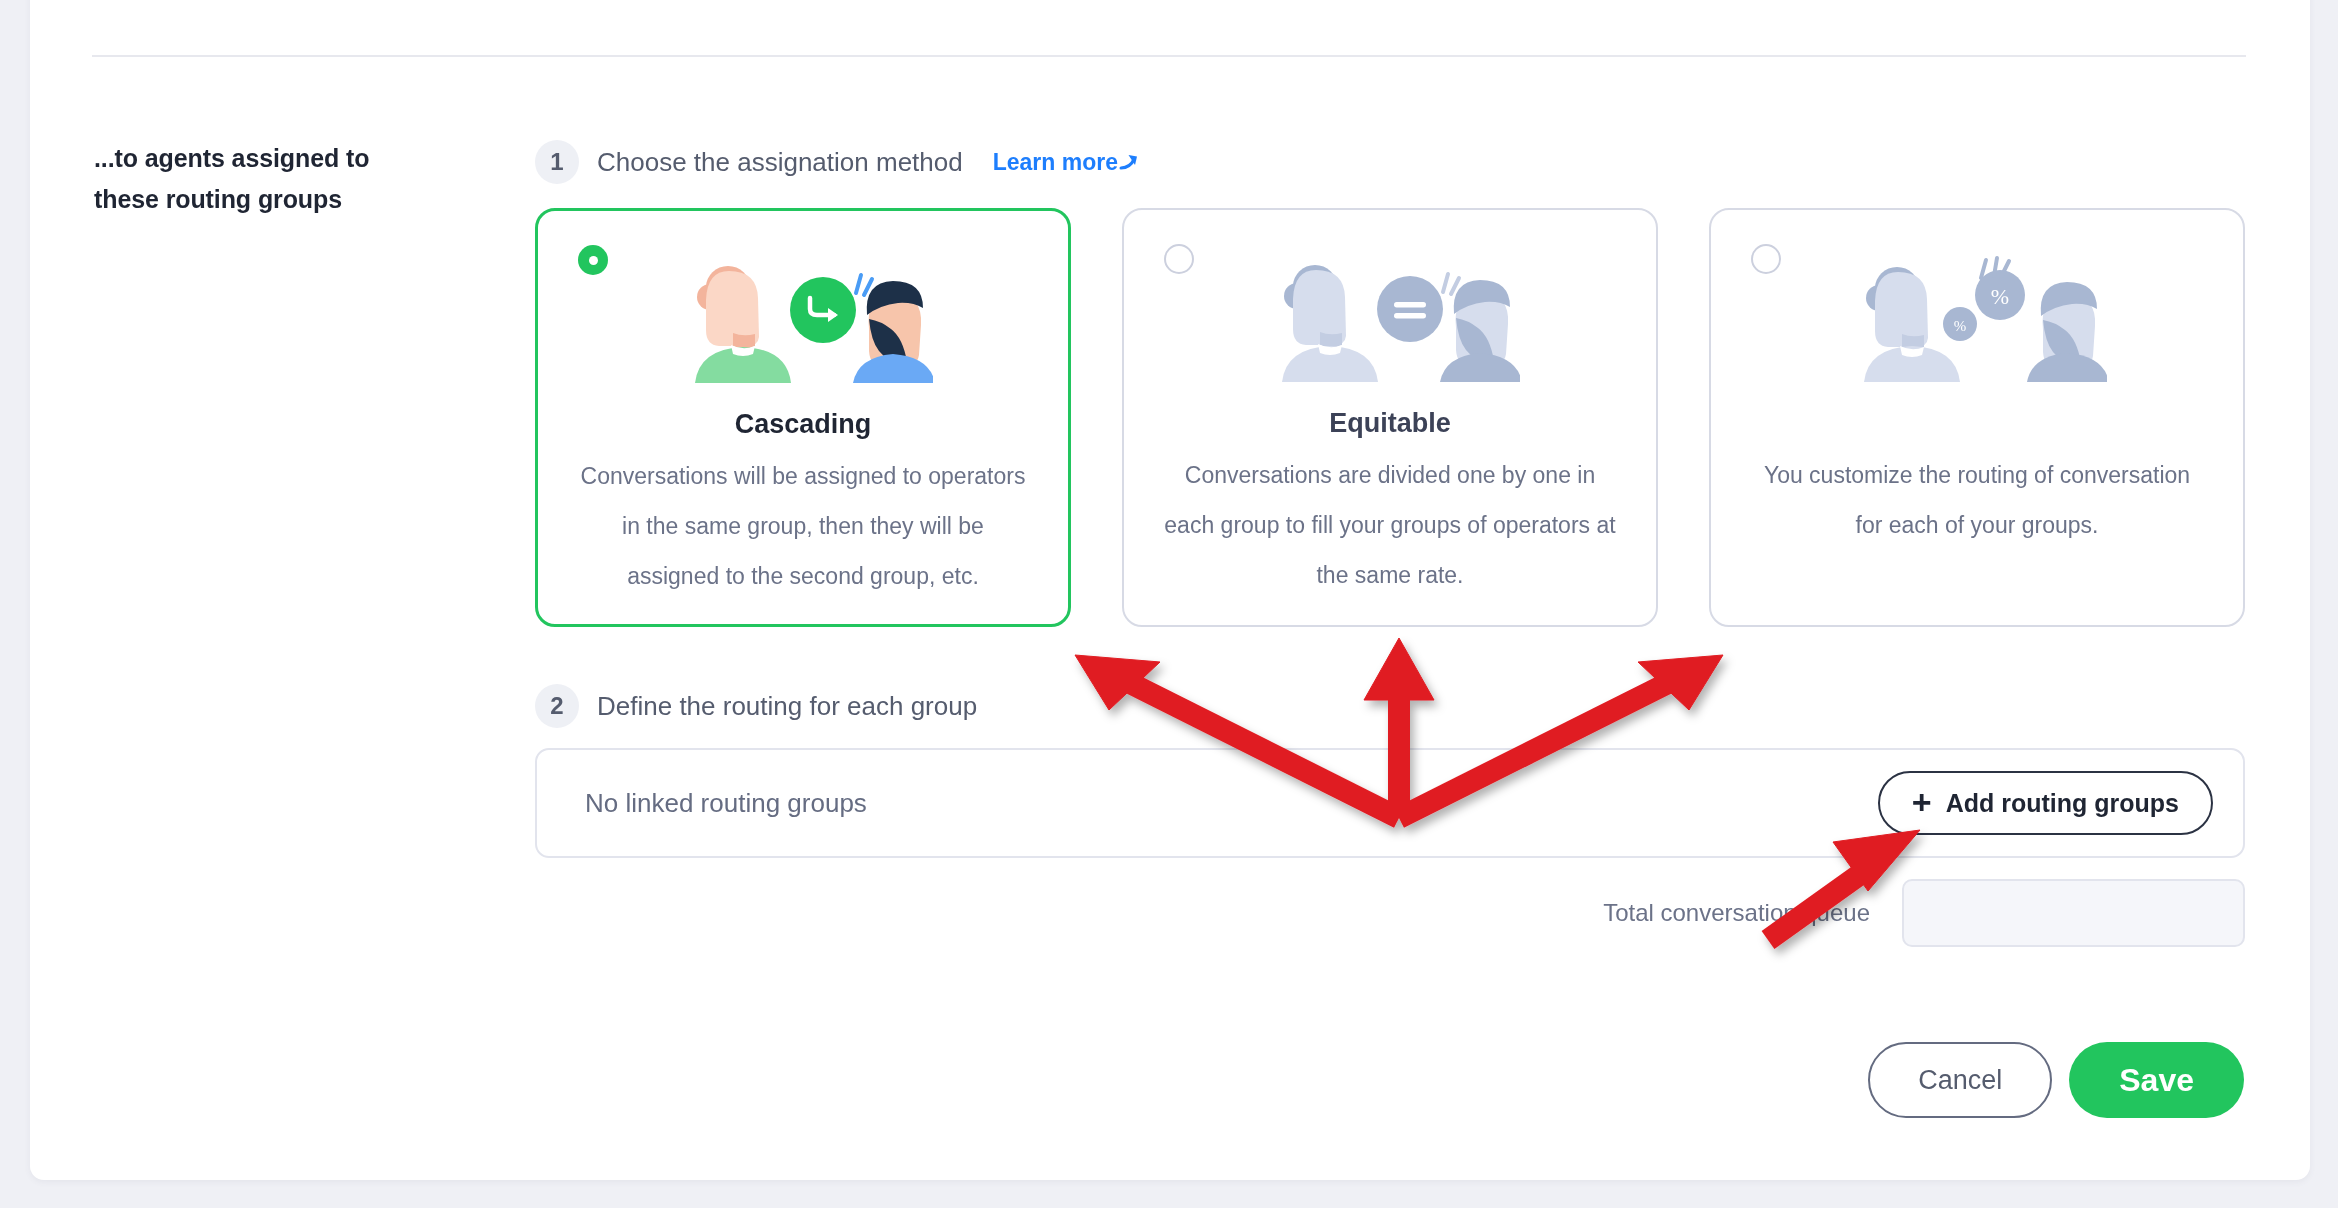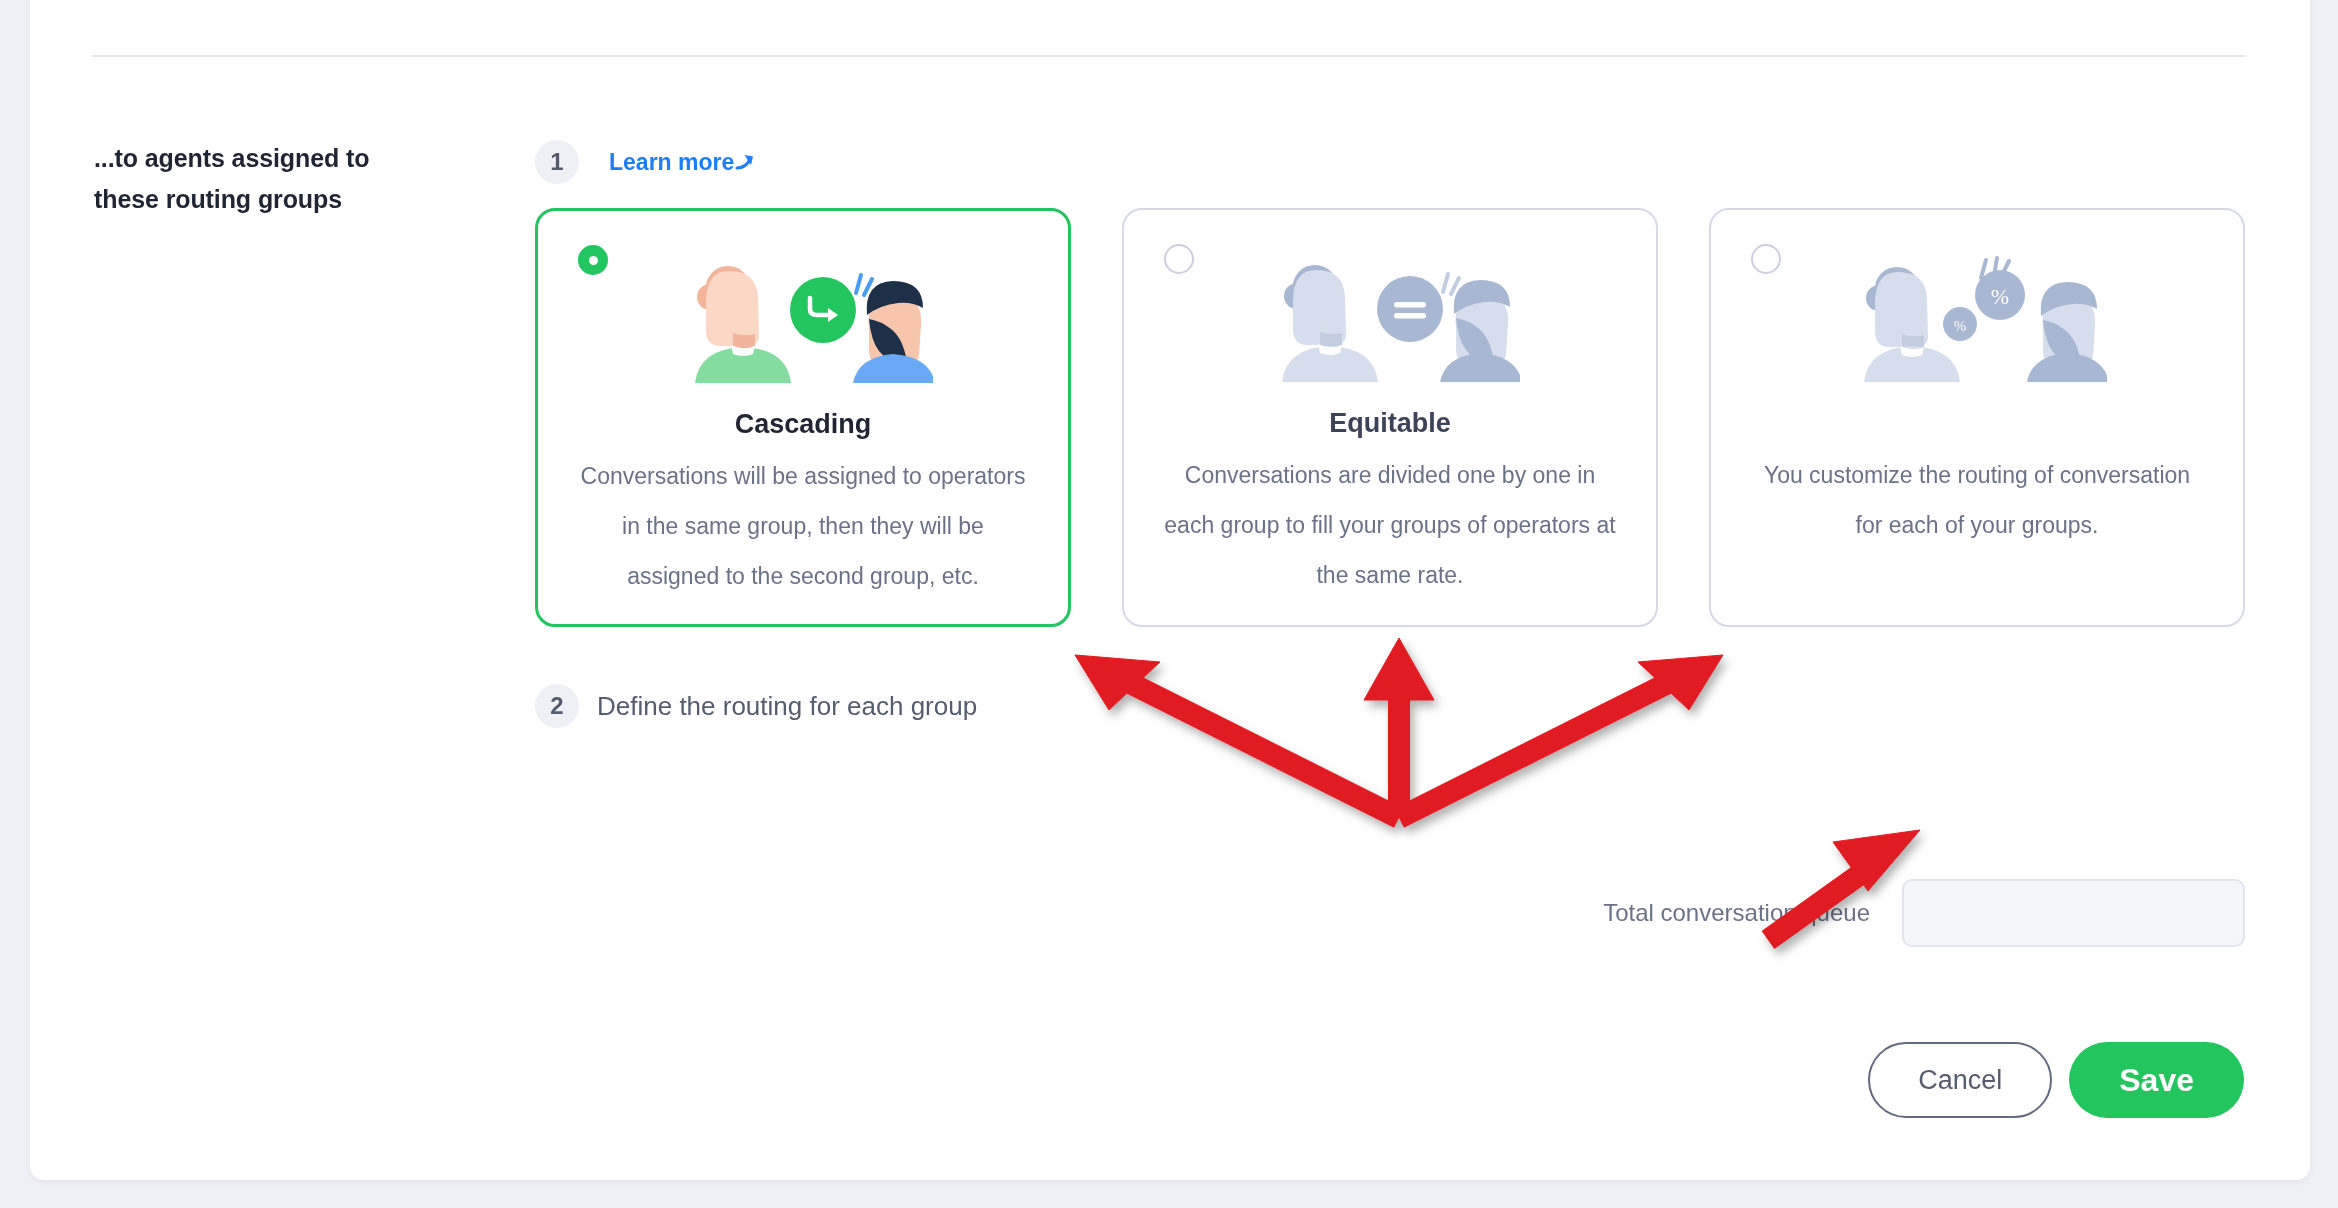--- a/index.html
+++ b/index.html
@@ -277,20 +277,21 @@
 
 <div id="page-root">
 
   <div class="white-card"></div>
   <div class="top-divider"></div>
 
   <div class="left-label">...to agents assigned to these routing groups</div>
 
   <div class="step-header" id="step1-header">
     <div class="step-badge">1</div>
+    <div class="step-title">Choose the assignation method</div>
     <div class="learn-more">
       <span>Learn more</span>
       <span class="arrow-ne">
         <svg width="22" height="22" viewBox="0 0 22 22">
           <path d="M3 17 C7 17 13 15 16.5 7.5" stroke="#1d7efd" stroke-width="3" fill="none" stroke-linecap="round"></path>
           <path d="M10.5 4 L19 5.5 L17 14 Z" fill="#1d7efd"></path>
         </svg>
       </span>
     </div>
   </div>
@@ -378,20 +379,27 @@
       </div>
       <div class="opt-desc">You customize the routing of conversation for each of your groups.</div>
     </div>
   </div>
 
   <div class="step-header" id="step2-header">
     <div class="step-badge">2</div>
     <div class="step-title">Define the routing for each group</div>
   </div>
 
+  <div class="rg-panel">
+    <div class="rg-empty">No linked routing groups</div>
+    <button class="add-btn">
+      <span class="plus-ico">+</span>
+      <span>Add routing groups</span>
+    </button>
+  </div>
 
   <div class="queue-row">
     <div class="queue-label">Total conversation queue</div>
     <input class="queue-input" type="text" placeholder="" style="">
   </div>
 
   <div class="footer-actions">
     <button class="btn-cancel">Cancel</button>
     <button class="btn-save">Save</button>
   </div>

